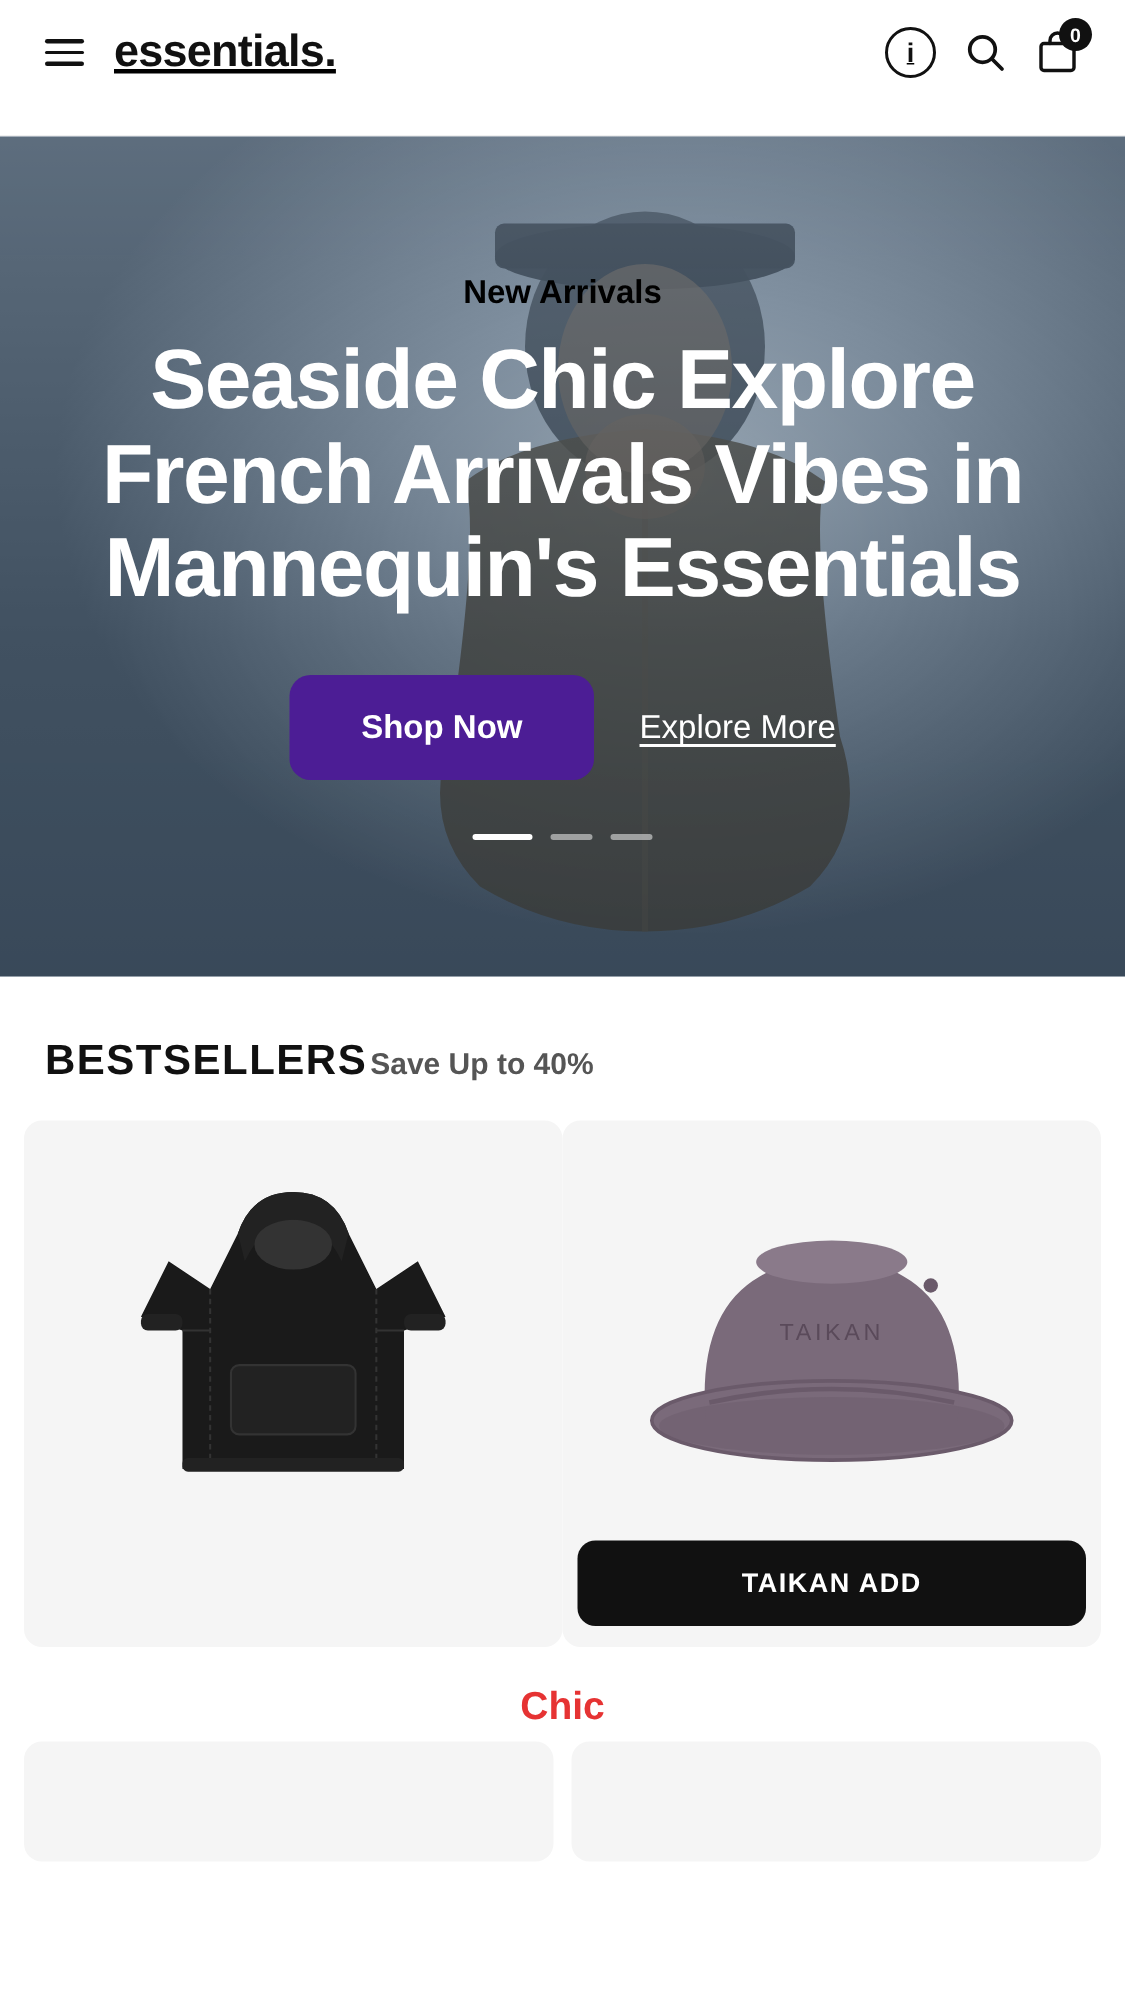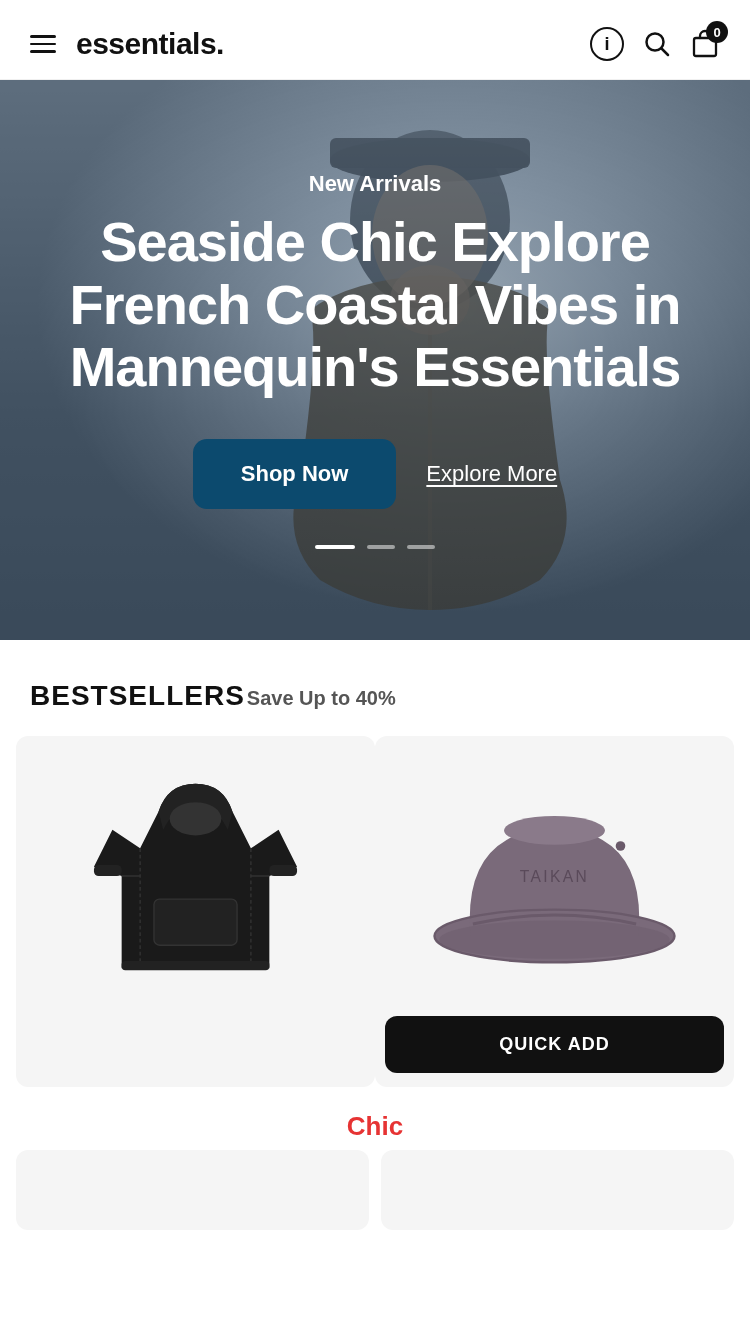--- a/index.html
+++ b/index.html
@@ -7,26 +7,27 @@
     body {
       font-family: -apple-system, BlinkMacSystemFont, 'Helvetica Neue', Arial, sans-serif;
       width: 750px;
       background: #fff;
       overflow-x: hidden;
     }
 
     
     .header {
       display: flex;
-      align-items: flex-end;
+      align-items: flex-start;
       justify-content: space-between;
       padding: 18px 30px;
       background: #fff;
       border-bottom: 1px solid #f0f0f0;
-      height: 80px;
+      height: 91px;
+      text-decoration: underline;
     }
     .header-left {
       display: flex;
       align-items: center;
       gap: 20px;
     }
     .hamburger-icon {
       display: flex;
       flex-direction: column;
       gap: 5px;
@@ -108,42 +109,42 @@
       position: absolute;
       top: 0; left: 0; right: 0; bottom: 0;
       display: flex;
       flex-direction: column;
       justify-content: center;
       padding: 40px 50px;
     }
     .hero-subtitle {
       font-size: 22px;
       font-weight: 600;
-      color: #ffffff;
+      color: #000000;
       margin-bottom: 14px;
       text-align: center;
     }
     .hero-title {
       font-size: 56px;
       font-weight: 800;
       color: #fff;
       line-height: 1.12;
       letter-spacing: -1px;
       margin-bottom: 40px;
       text-align: center;
     }
     .hero-buttons {
       display: flex;
       align-items: center;
       gap: 30px;
       justify-content: center;
       margin-bottom: 36px;
     }
     .btn-shop-now {
-      background: #0c4a6e;
+      background: #4c1d95;
       color: #fff;
       border: none;
       border-radius: 14px;
       padding: 22px 48px;
       font-size: 22px;
       font-weight: 700;
       cursor: pointer;
     }
     .btn-discover {
       background: none;
@@ -312,21 +313,21 @@
 
     <path d="M430 210 L430 530" stroke="#4a4030" stroke-width="4" opacity="0.6"></path>
 
     <ellipse cx="430" cy="220" rx="40" ry="35" fill="#5a4a3a" opacity="0.7"></ellipse>
 
     <ellipse cx="430" cy="155" rx="58" ry="70" fill="#6a5a4a" opacity="0.6"></ellipse>
   </svg>
 
   <div class="hero-content">
     <p class="hero-subtitle">New Arrivals</p>
-    <h1 class="hero-title">Seaside Chic Explore French Coastal Vibes in Mannequin's Essentials</h1>
+    <h1 class="hero-title">Seaside Chic Explore French Arrivals Vibes in Mannequin's Essentials</h1>
     <div class="hero-buttons">
       <button class="btn-shop-now">Shop Now</button>
       <button class="btn-discover">Explore More</button>
     </div>
     <div class="hero-dots">
       <div class="dot active"></div>
       <div class="dot"></div>
       <div class="dot"></div>
     </div>
   </div>
@@ -381,21 +382,21 @@
 
           <text x="120" y="105" text-anchor="middle" font-family="Arial" font-size="13" fill="#5a4a5a" letter-spacing="2">TAIKAN</text>
 
           <circle cx="175" cy="75" r="4" fill="#6a5a6a"></circle>
 
           <ellipse cx="120" cy="153" rx="96" ry="16" fill="#6a5a6a" opacity="0.4"></ellipse>
 
           <ellipse cx="120" cy="150" rx="100" ry="22" fill="none" stroke="#6a5a6a" stroke-width="2"></ellipse>
         </svg>
       </div>
-      <button class="quick-add-btn">QUICK ADD</button>
+      <button class="quick-add-btn">TAIKAN ADD</button>
     </div>
   </div>
 
   <div class="sale-section">
     <span class="sale-label">Chic</span>
   </div>
 
   <div class="product-grid-bottom">
     <div class="product-card-preview"></div>
     <div class="product-card-preview"></div>

